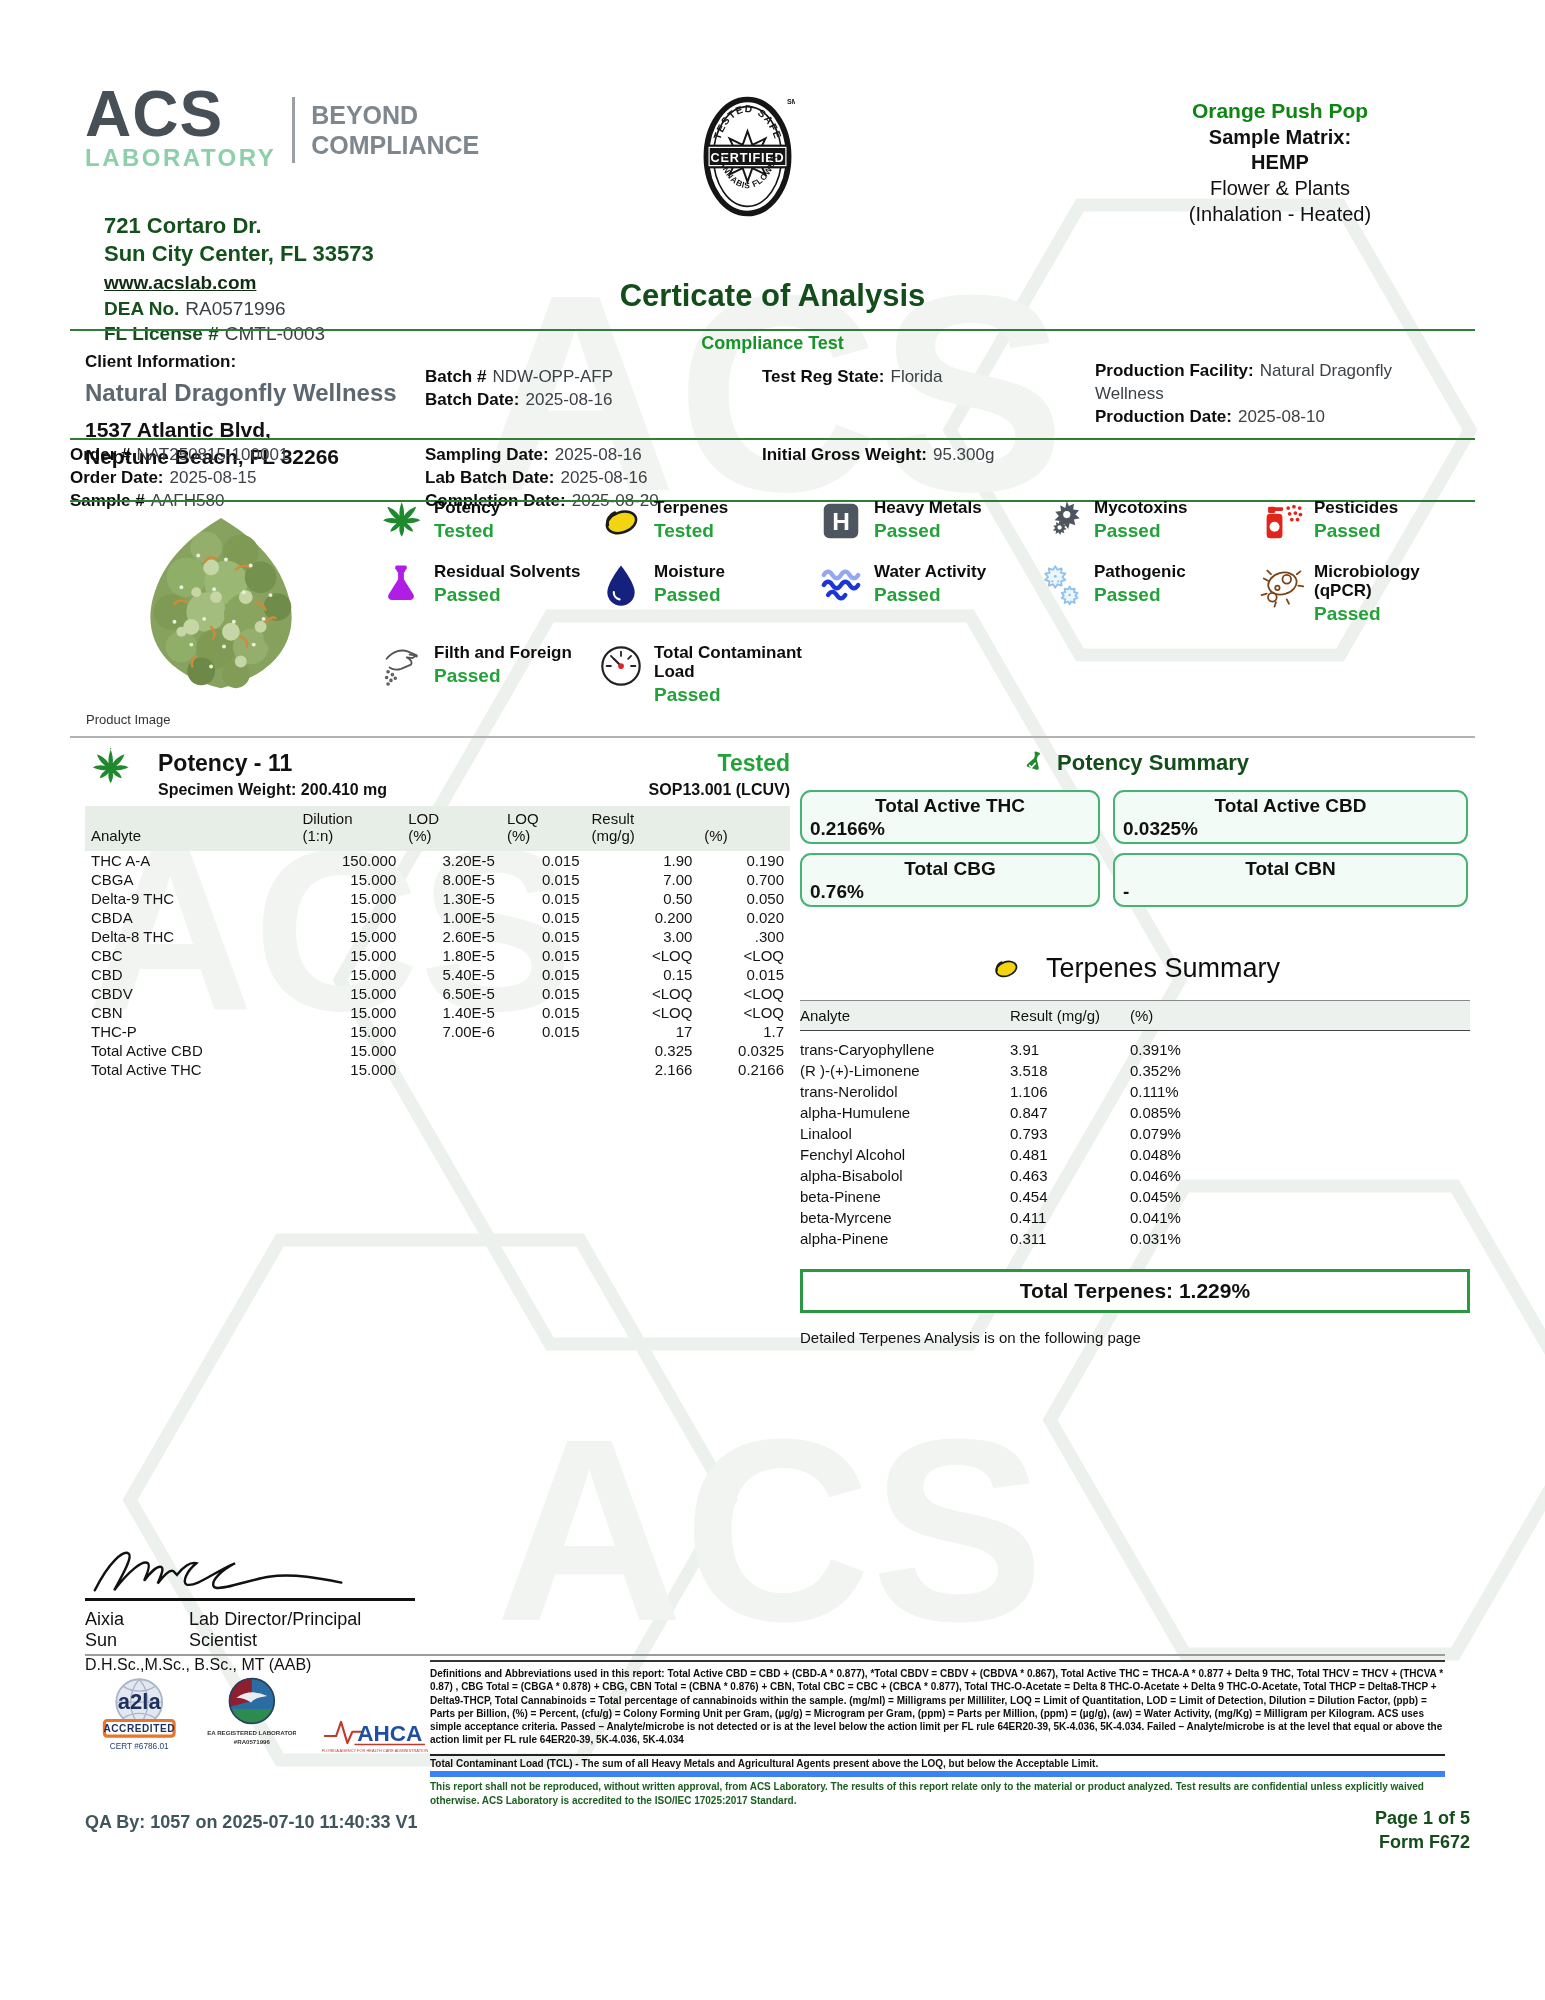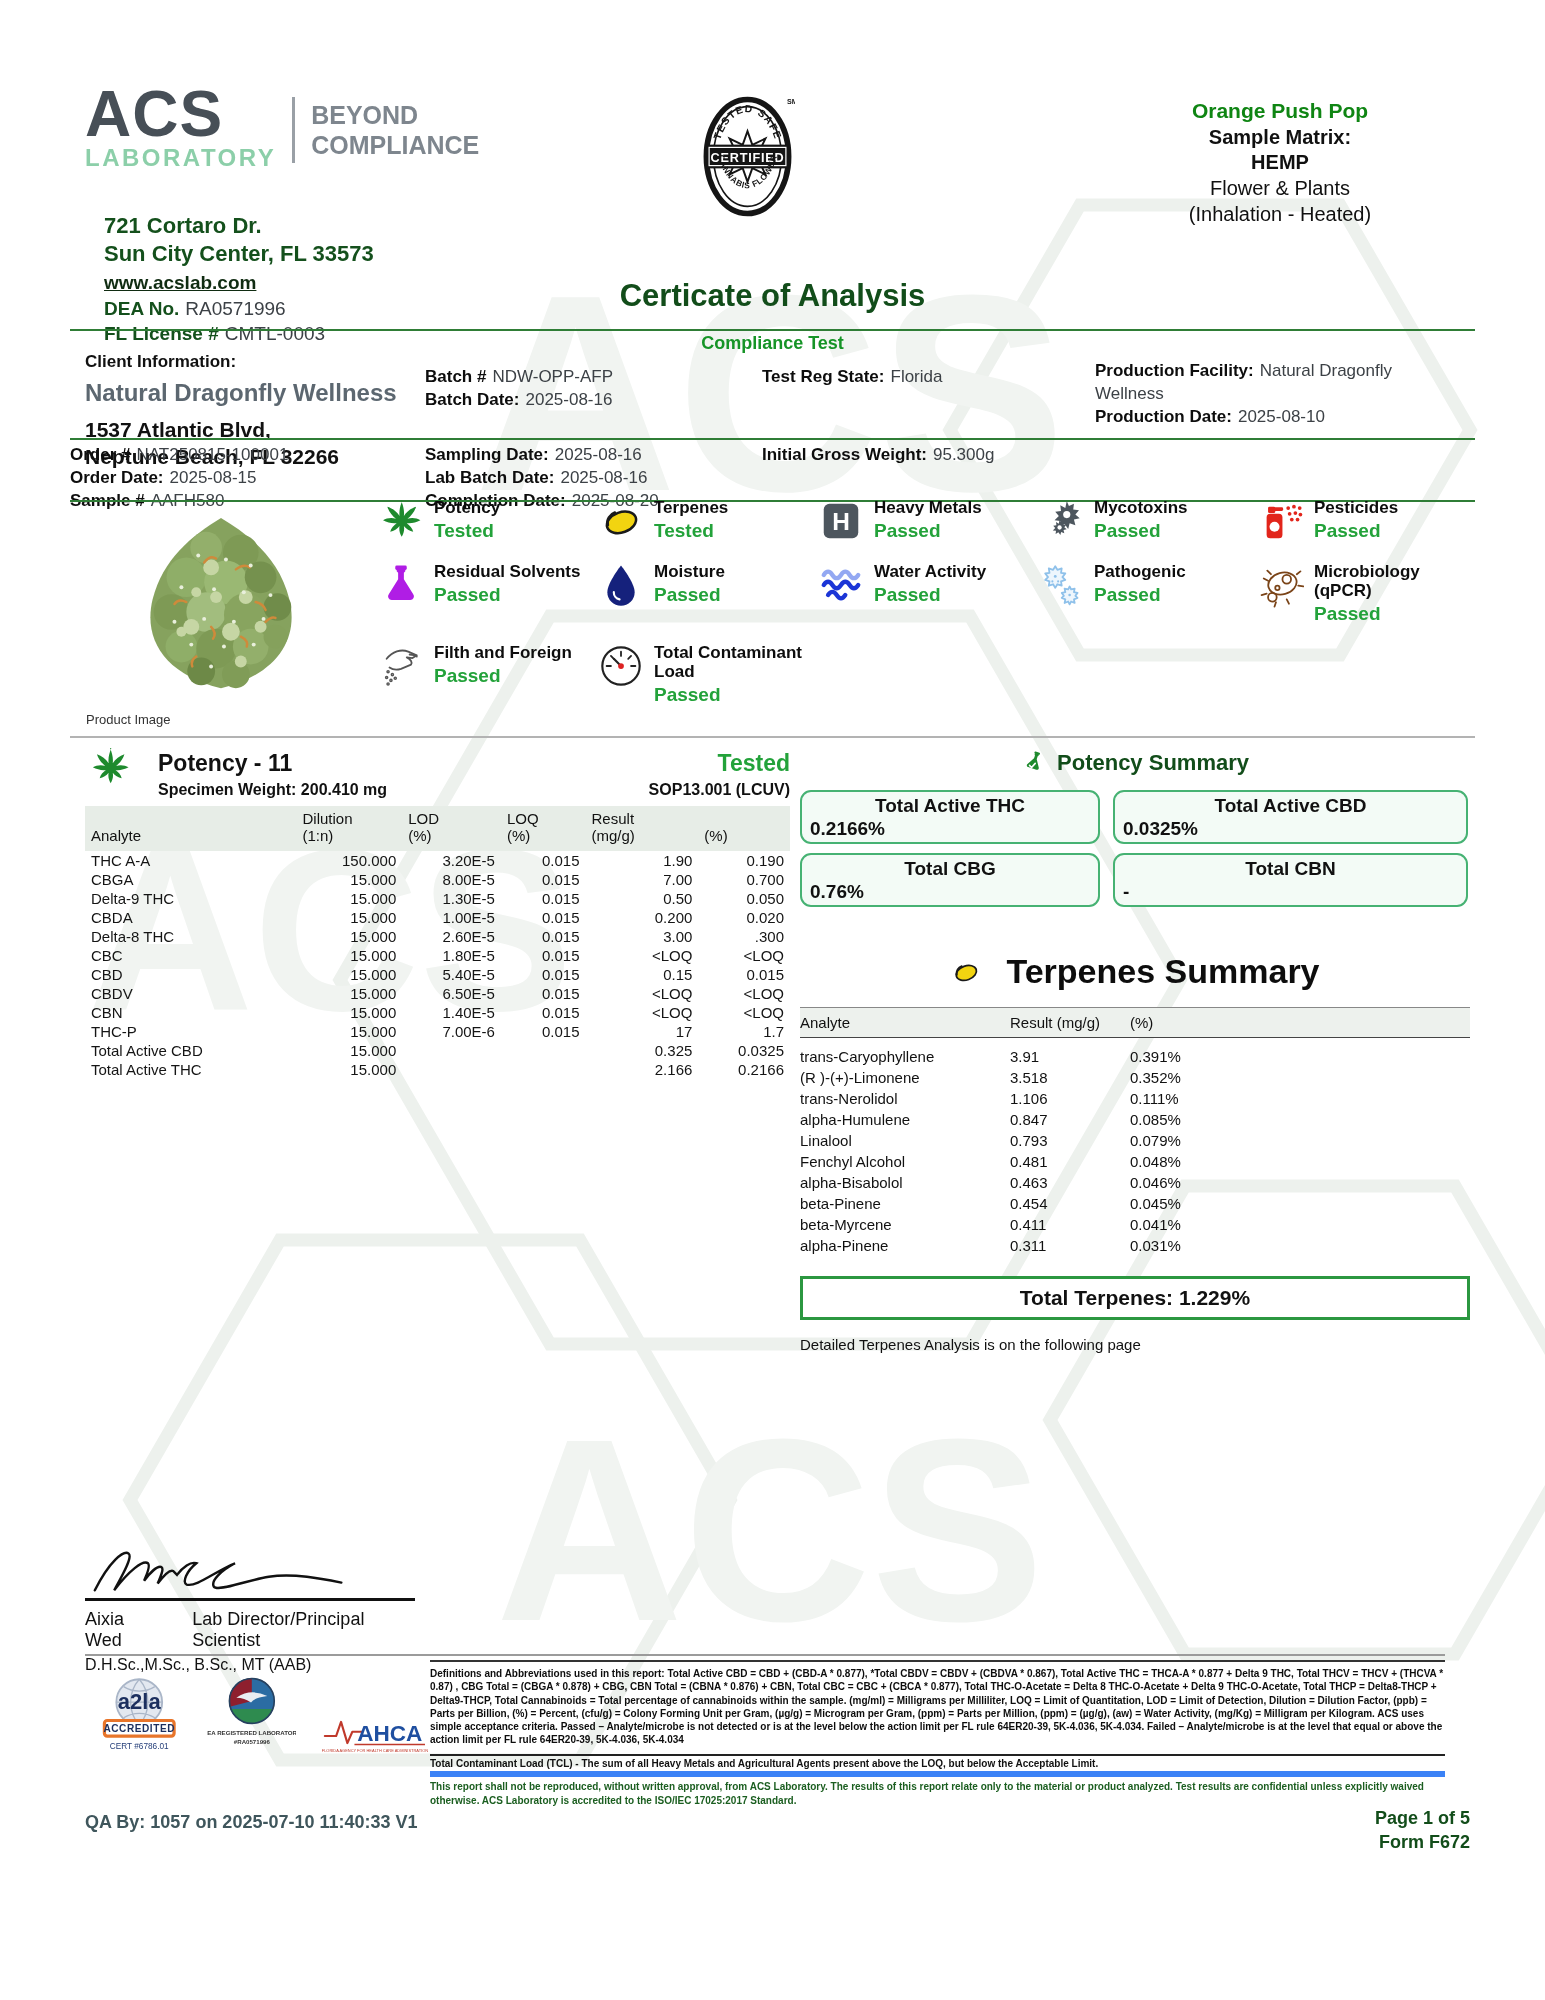--- a/index.html
+++ b/index.html
@@ -58,21 +58,21 @@
   .pot-table tbody td.cL{text-align:left;}
   .secicon{display:inline-block;}
   .secicon svg{width:100%;height:100%;display:block;}
 
   
   .sum-head{display:flex;justify-content:center;align-items:center;gap:10px;font-size:22px;font-weight:bold;color:#124d1a;}
   .sum-grid{display:grid;grid-template-columns:300px 355px;gap:9px 13px;margin-top:12px;}
   .sum-box{border:2px solid #46b273;border-radius:11px;background:#f3fbf6;padding:3px 8px 2px;min-height:46px;box-sizing:border-box;}
   .sum-box .lbl{text-align:center;font-weight:bold;font-size:19px;}
   .sum-box .val{font-weight:bold;font-size:19px;margin-top:1px;}
-  .terp-head{display:flex;justify-content:center;align-items:center;gap:24px;font-size:34px;font-weight:bold;color:#0d0d0d;}
+  .terp-head{display:flex;justify-content:center;align-items:center;gap:24px;font-size:27px;font-weight:normal;color:#0d0d0d;}
   .terp-table{margin-top:16px;}
   .trow{display:grid;grid-template-columns:210px 120px 1fr;font-size:15px;line-height:21px;}
   .trow.thead{background:#edf1ed;border-top:1px solid #888;border-bottom:1.5px solid #444;padding:4px 0;margin-bottom:8px;}
   .total-box{margin-top:20px;border:3px solid #2b9740;background:#fff;text-align:center;font-weight:bold;font-size:21px;padding:7px 4px;}
   .terp-note{margin-top:16px;font-size:15px;}
 
   
   .sig-line{height:3px;background:#111;margin-top:-6px;}
   .sig-row{display:flex;gap:34px;font-size:18px;margin-top:8px;align-items:baseline;}
   .sig-creds{font-size:16px;margin-top:5px;}
@@ -770,21 +770,21 @@
       <div class="total-box">Total Terpenes: 1.229%</div>
       <div class="terp-note">Detailed Terpenes Analysis is on the following page</div>
     </div>
 
     <div class="abs" style="left:85px;top:1542px;width:330px;">
       <svg viewBox="0 0 300 60" style="width:300px;height:58px;">
         <path d="M5 50 C20 20 35 8 40 12 C45 16 30 40 25 50 C40 30 55 18 60 22 C63 25 58 35 56 40 C62 32 70 24 74 26 C77 28 72 38 70 43 C76 35 82 28 86 30 L90 34 C96 26 104 20 110 22 C100 30 95 42 100 44 C110 47 130 30 150 22 C135 30 125 40 128 46 C132 52 160 40 185 36 C210 32 240 38 260 42" fill="none" stroke="#111" stroke-width="2.5" stroke-linecap="round"></path>
       </svg>
       <div class="sig-line"></div>
       <div class="sig-row">
-        <span>Aixia Wed</span>
+        <span>Aixia Sun</span>
         <span>Lab Director/Principal Scientist</span>
       </div>
       <div class="sig-creds">D.H.Sc.,M.Sc., B.Sc., MT (AAB)</div>
     </div>
 
     <div class="abs hr-light" style="left:85px;right:100px;top:1654px;"></div>
 
     <div class="abs badges" style="left:98px;top:1668px;width:330px;">
       <svg viewBox="0 0 90 92" style="width:92px;height:94px;">
         <circle cx="45" cy="32" r="25" fill="#e3e8f0" stroke="#aab6c8" stroke-width="2"></circle>

